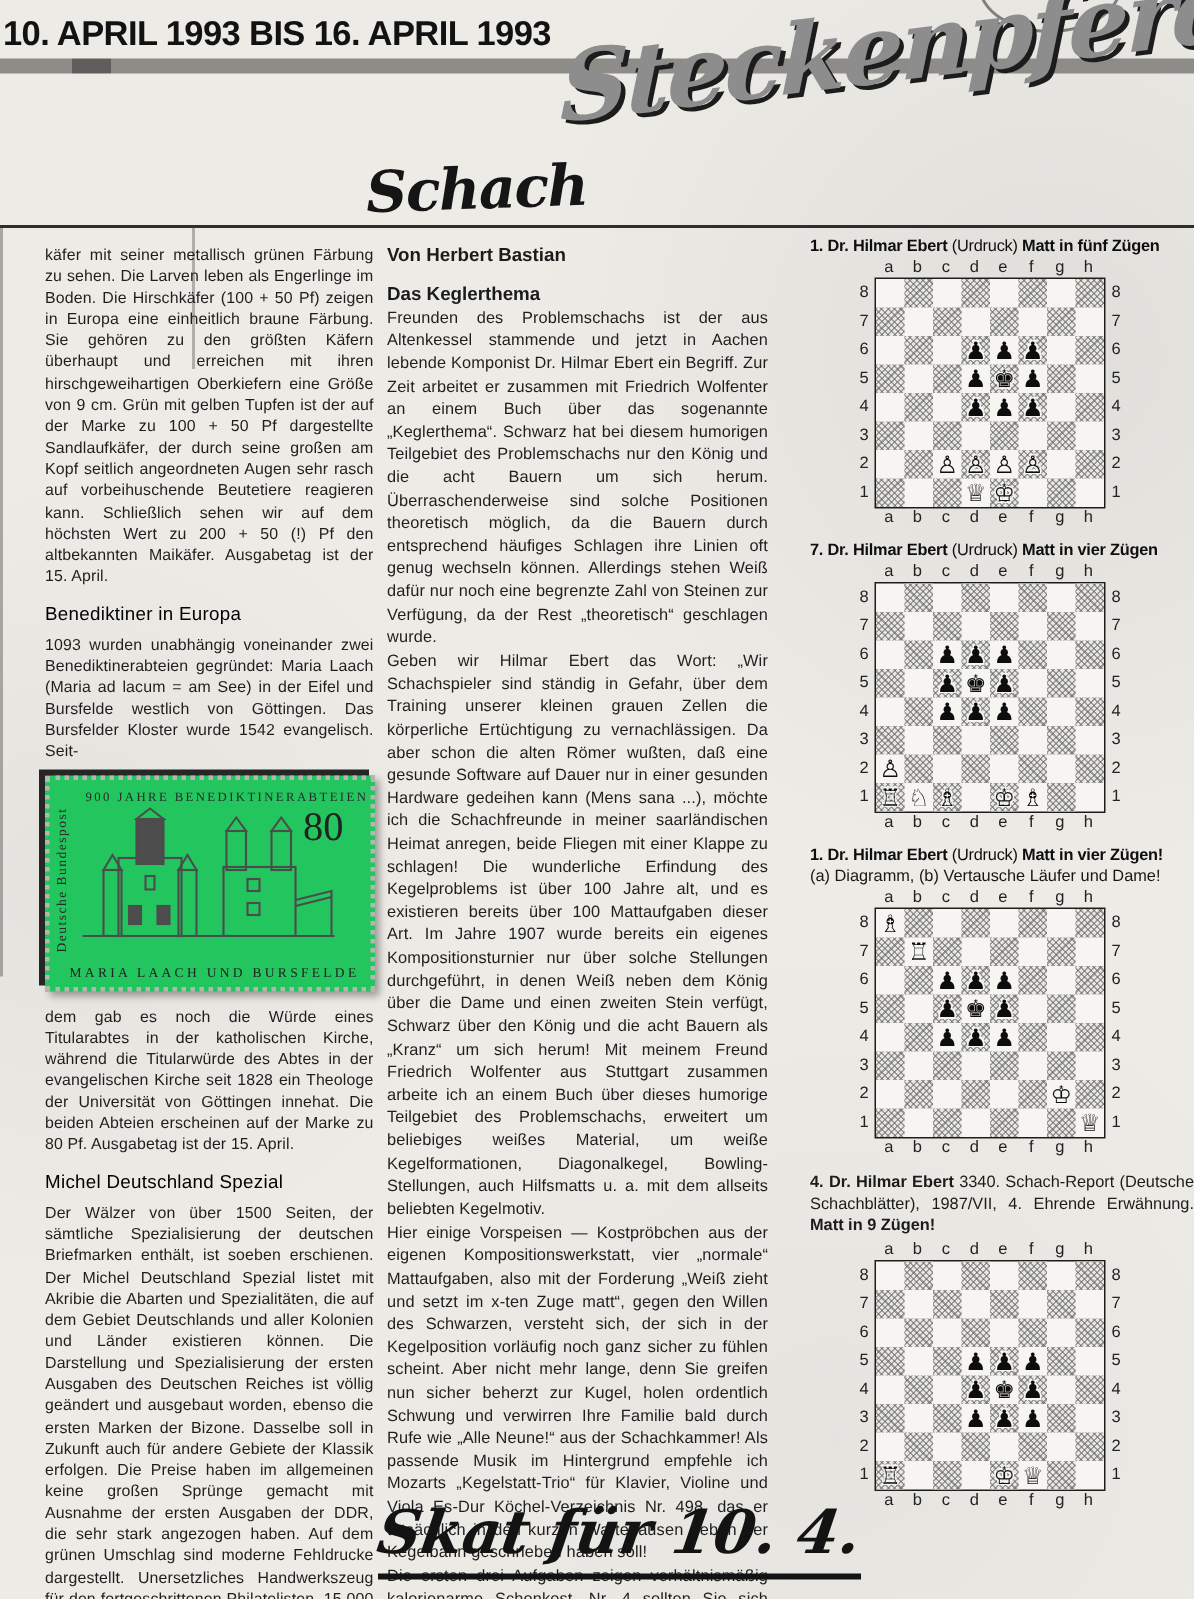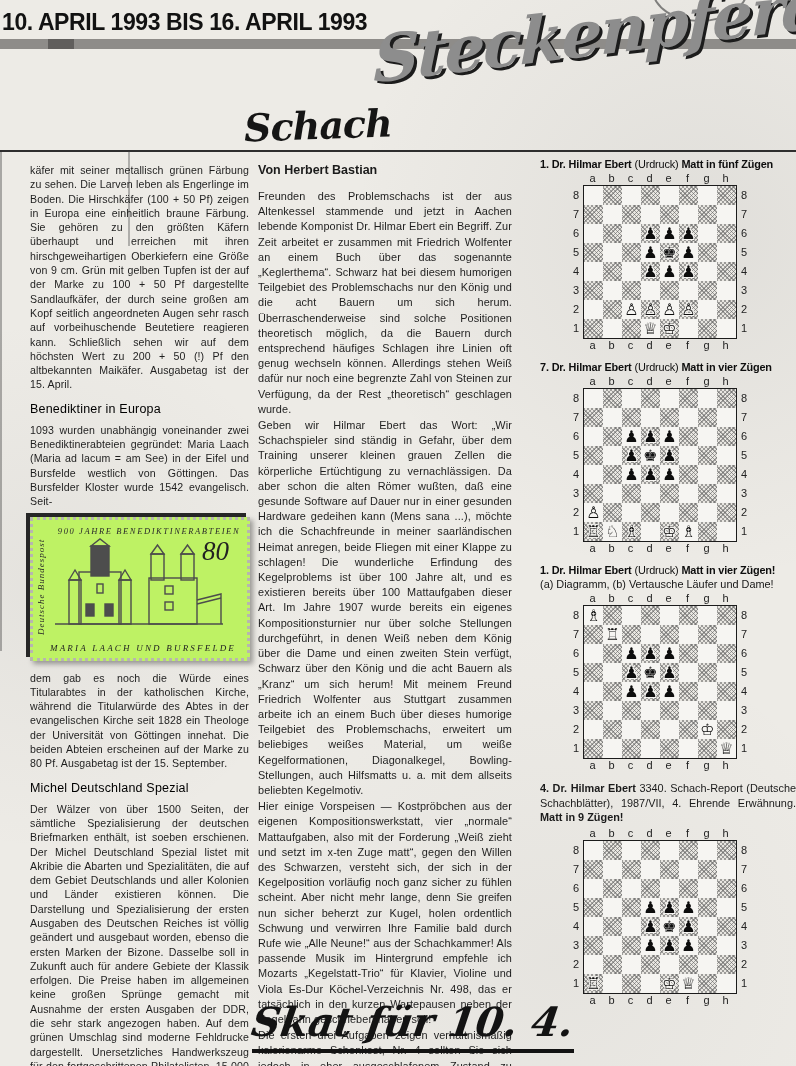--- a/index.html
+++ b/index.html
@@ -27,22 +27,22 @@
   
   .col-left{ position:absolute; left:30px; top:163px; width:219px; }
   .col-mid { position:absolute; left:258px; top:163px; width:254px; }
   .col-right{ position:absolute; left:540px; top:158px; width:256px; }
   .body-text{ font-size:10.6px; line-height:14.3px; text-align:justify; letter-spacing:0.1px; margin:0 0 6px 0; color:#1e1e1e;}
   .col-mid .body-text{ font-size:10.9px; line-height:15.2px; margin-bottom:1px;}
   .col-heading{ font-size:12.5px; font-weight:normal; margin:10px 0 7px 0; color:#000; letter-spacing:0.2px;}
   .byline{ font-size:12.5px; font-weight:bold; margin:0 0 12px 0;}
   .sub-heading{ font-size:12.5px; font-weight:bold; margin:0 0 2px 0;}
   
-  .stamp{ width:214px; height:138px; margin:8px 0 10px 0; background:#bef264; position:relative;
-    border:3px dotted #b7b5b0; box-shadow:-4px -4px 0 #262626, 3px 3px 5px rgba(0,0,0,.35);font-style:italic; }
+  .stamp{ width:214px; height:138px; margin:8px 0 10px 0; background:#22c55e; position:relative;
+    border:3px dotted #b7b5b0; box-shadow:-4px -4px 0 #262626, 3px 3px 5px rgba(0,0,0,.35); }
   .stamp-top{ position:absolute; top:6px; left:24px; right:6px; text-align:center; font-family:"Liberation Serif", serif; font-size:8.5px; letter-spacing:1.6px; color:#2a2a2a; white-space:nowrap;}
   .stamp-value{ position:absolute; top:16px; right:18px; font-family:"Liberation Serif", serif; font-size:27px; color:#222;}
   .stamp-left{ position:absolute; left:3px; top:14px; bottom:18px; writing-mode:vertical-rl; transform:rotate(180deg); font-family:"Liberation Serif", serif; font-size:9px; letter-spacing:1px; color:#2a2a2a; text-align:center;}
   .stamp-art{ position:absolute; left:20px; top:18px; }
   .stamp-bottom{ position:absolute; bottom:5px; left:12px; right:6px; text-align:center; font-family:"Liberation Serif", serif; font-size:9px; letter-spacing:2.2px; color:#222; white-space:nowrap;}
   
   .diagram{ margin-bottom:9px; }
   .cap-line{ font-size:10.9px; white-space:nowrap; letter-spacing:-0.15px; margin-bottom:2px; color:#0e0e0e;}
   .cap-wrap{ font-size:10.9px; line-height:14.5px; text-align:justify; white-space:normal; margin-bottom:2px;}
   .cap-lead,.cap-task{ font-weight:bold; }
@@ -106,27 +106,28 @@
         <polygon points="128,16 134.5,7 141,16"></polygon>
         <rect x="112" y="48" width="8" height="8"></rect>
         <rect x="112" y="64" width="8" height="8"></rect>
         <polyline points="144,62 168,56 168,86"></polyline>
         <line x1="144" y1="66" x2="168" y2="60"></line>
       </g>
     </svg>
     <div class="stamp-bottom">MARIA LAACH UND BURSFELDE</div>
   </div>
 
-  <p class="body-text">dem gab es noch die Würde eines Titularabtes in der katholischen Kirche, während die Titularwürde des Abtes in der evangelischen Kirche seit 1828 ein Theologe der Universität von Göttingen innehat. Die beiden Abteien erscheinen auf der Marke zu 80 Pf. Ausgabetag ist der 15. September.</p>
+  <p class="body-text">dem gab es noch die Würde eines Titularabtes in der katholischen Kirche, während die Titularwürde des Abtes in der evangelischen Kirche seit 1828 ein Theologe der Universität von Göttingen innehat. Die beiden Abteien erscheinen auf der Marke zu 80 Pf. Ausgabetag ist der 15. April.</p>
   <div class="col-heading">Michel Deutschland Spezial</div>
   <p class="body-text">Der Wälzer von über 1500 Seiten, der sämtliche Spezialisierung der deutschen Briefmarken enthält, ist soeben erschienen. Der Michel Deutschland Spezial listet mit Akribie die Abarten und Spezialitäten, die auf dem Gebiet Deutschlands und aller Kolonien und Länder existieren können. Die Darstellung und Spezialisierung der ersten Ausgaben des Deutschen Reiches ist völlig geändert und ausgebaut worden, ebenso die ersten Marken der Bizone. Dasselbe soll in Zukunft auch für andere Gebiete der Klassik erfolgen. Die Preise haben im allgemeinen keine großen Sprünge gemacht mit Ausnahme der ersten Ausgaben der DDR, die sehr stark angezogen haben. Auf dem grünen Umschlag sind moderne Fehldrucke dargestellt. Unersetzliches Handwerkszeug für den fortgeschrittenen Philatelisten. 15 000 Abbildungen, 120 000 Preisnotierungen: Ladenpreis 59,80 DM.</p>
 </div>
 
 <div class="col-mid">
   <div class="byline">Von Herbert Bastian</div>
+  <div class="sub-heading">Das Keglerthema</div>
   <p class="body-text">Freunden des Problemschachs ist der aus Altenkessel stammende und jetzt in Aachen lebende Komponist Dr. Hilmar Ebert ein Begriff. Zur Zeit arbeitet er zusammen mit Friedrich Wolfenter an einem Buch über das sogenannte „Keglerthema“. Schwarz hat bei diesem humorigen Teilgebiet des Problemschachs nur den König und die acht Bauern um sich herum. Überraschenderweise sind solche Positionen theoretisch möglich, da die Bauern durch entsprechend häufiges Schlagen ihre Linien oft genug wechseln können. Allerdings stehen Weiß dafür nur noch eine begrenzte Zahl von Steinen zur Verfügung, da der Rest „theoretisch“ geschlagen wurde.</p>
   <p class="body-text">Geben wir Hilmar Ebert das Wort: „Wir Schachspieler sind ständig in Gefahr, über dem Training unserer kleinen grauen Zellen die körperliche Ertüchtigung zu vernachlässigen. Da aber schon die alten Römer wußten, daß eine gesunde Software auf Dauer nur in einer gesunden Hardware gedeihen kann (Mens sana ...), möchte ich die Schachfreunde in meiner saarländischen Heimat anregen, beide Fliegen mit einer Klappe zu schlagen! Die wunderliche Erfindung des Kegelproblems ist über 100 Jahre alt, und es existieren bereits über 100 Mattaufgaben dieser Art. Im Jahre 1907 wurde bereits ein eigenes Kompositionsturnier nur über solche Stellungen durchgeführt, in denen Weiß neben dem König über die Dame und einen zweiten Stein verfügt, Schwarz über den König und die acht Bauern als „Kranz“ um sich herum! Mit meinem Freund Friedrich Wolfenter aus Stuttgart zusammen arbeite ich an einem Buch über dieses humorige Teilgebiet des Problemschachs, erweitert um beliebiges weißes Material, um weiße Kegelformationen, Diagonalkegel, Bowling-Stellungen, auch Hilfsmatts u. a. mit dem allseits beliebten Kegelmotiv.</p>
   <p class="body-text">Hier einige Vorspeisen — Kostpröbchen aus der eigenen Kompositionswerkstatt, vier „normale“ Mattaufgaben, also mit der Forderung „Weiß zieht und setzt im x-ten Zuge matt“, gegen den Willen des Schwarzen, versteht sich, der sich in der Kegelposition vorläufig noch ganz sicher zu fühlen scheint. Aber nicht mehr lange, denn Sie greifen nun sicher beherzt zur Kugel, holen ordentlich Schwung und verwirren Ihre Familie bald durch Rufe wie „Alle Neune!“ aus der Schachkammer! Als passende Musik im Hintergrund empfehle ich Mozarts „Kegelstatt-Trio“ für Klavier, Violine und Viola Es-Dur Köchel-Verzeichnis Nr. 498, das er tatsächlich in den kurzen Wartepausen neben der Kegelbahn geschrieben haben soll!</p>
   <p class="body-text">Die ersten drei Aufgaben zeigen verhältnismäßig kalorienarme Schonkost, Nr. 4 sollten Sie sich jedoch in eher ausgeschlafenem Zustand zu Gemüte führen ...“.</p>
 </div>
 
 <div class="col-right">
 
   <div class="diagram">
     <div class="cap-line">

